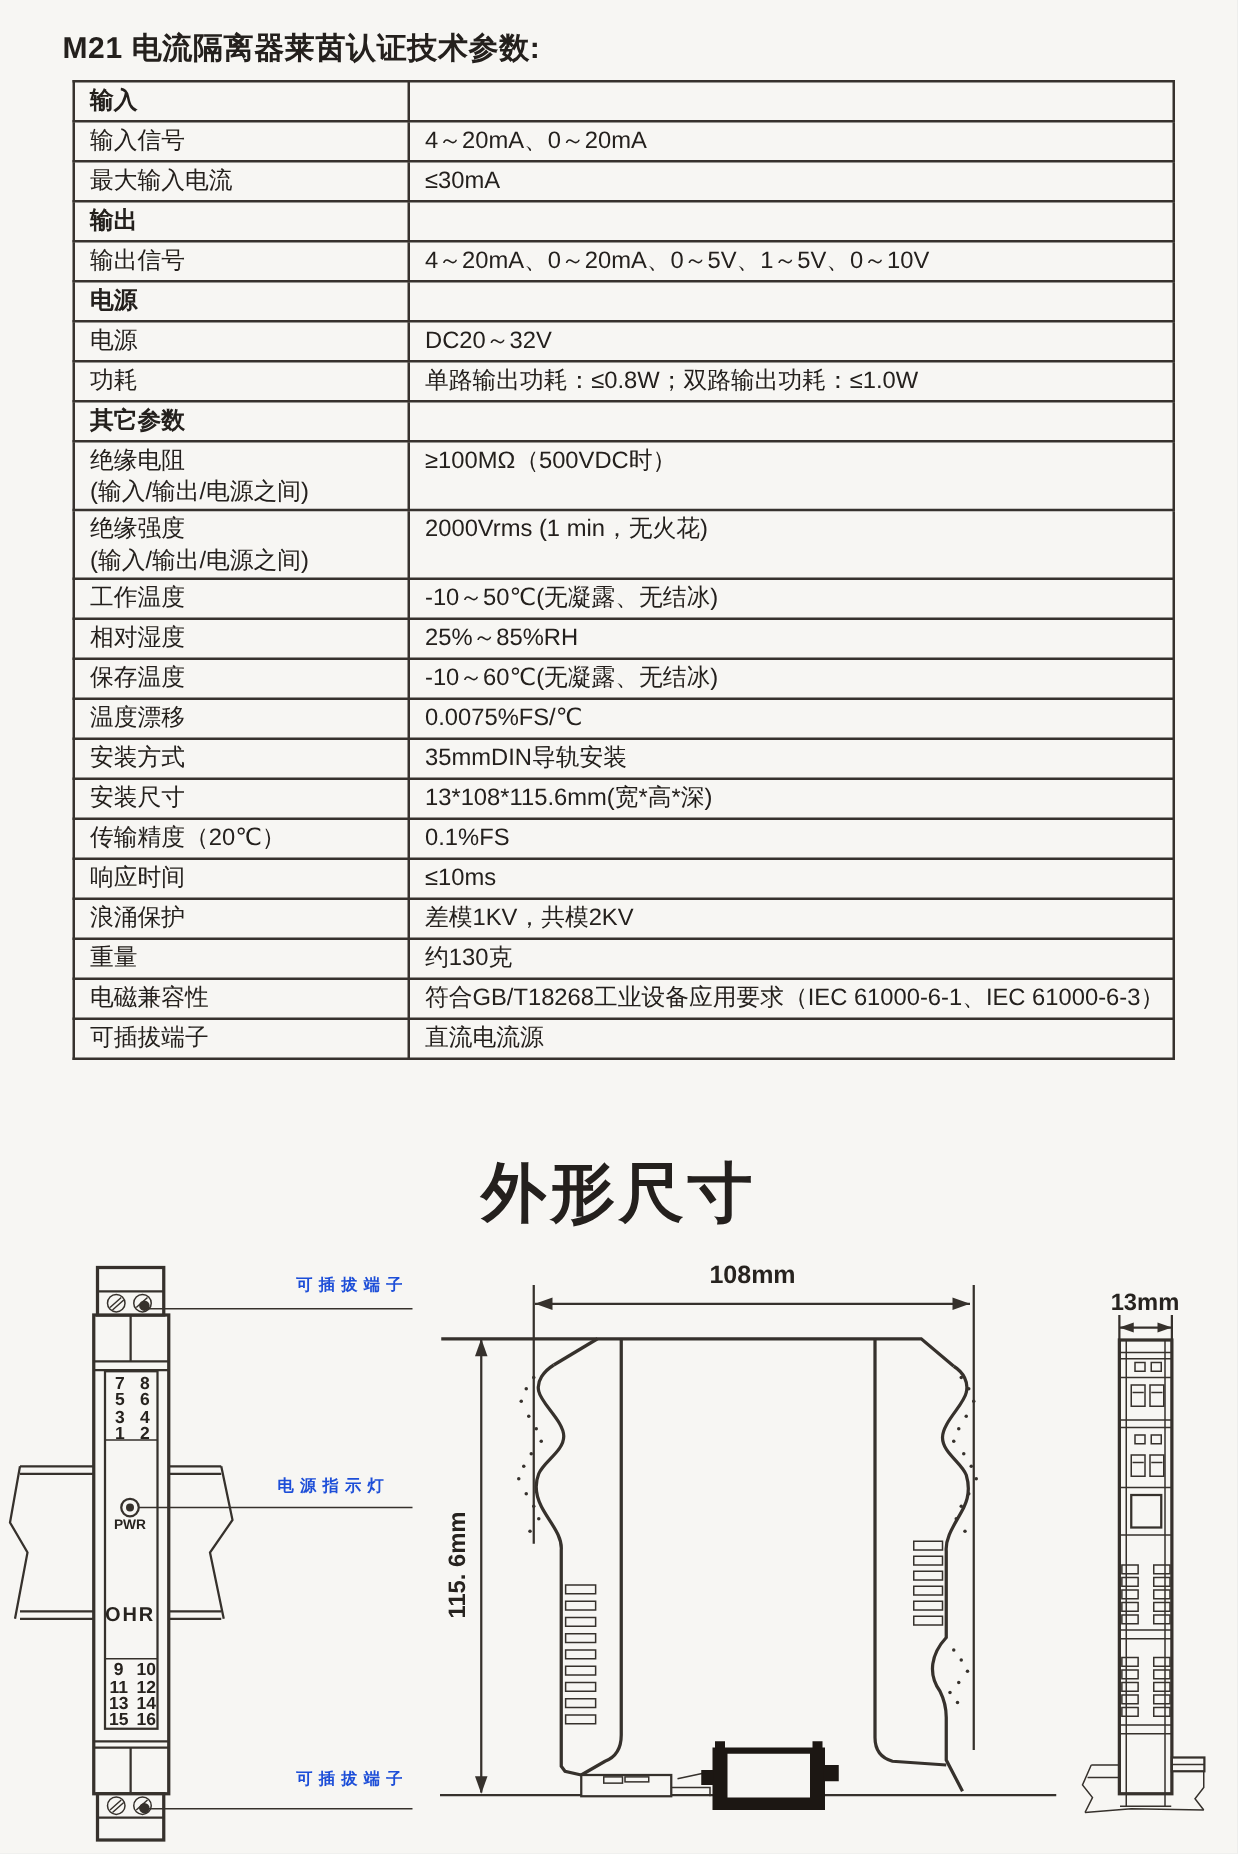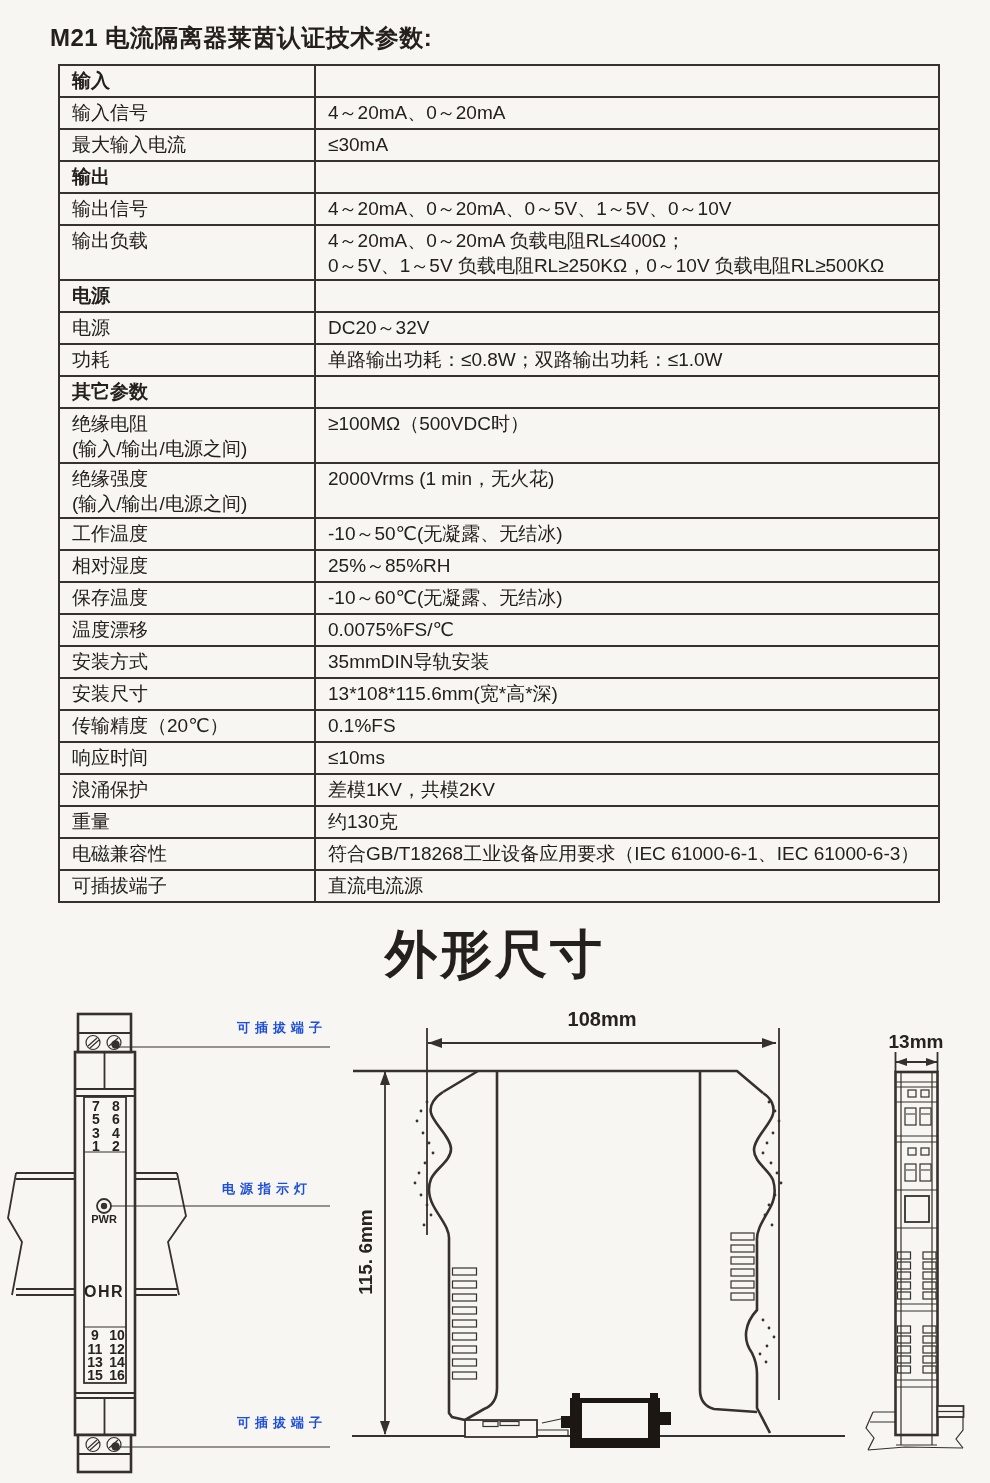--- a/index.html
+++ b/index.html
@@ -1,20 +1,20 @@
 <!DOCTYPE html>
 <html><head>
 <meta charset="utf-8">
 <style>
   html,body{margin:0;padding:0;background:#e8e8e8;}
   .page{position:relative;width:990px;height:1483px;background:#f7f6f3;
         font-family:"Liberation Sans","DejaVu Sans",sans-serif;color:#24201d;overflow:hidden;}
   .title{position:absolute;left:50px;top:22px;font-size:24px;font-weight:bold;letter-spacing:.5px;}
   table.spec{position:absolute;left:58px;top:64px;width:882px;border-collapse:collapse;table-layout:fixed;}
-  table.spec td{border:2px solid #37322e;vertical-align:top;padding:2px 4px 1px 12px;
+  table.spec td{border:2px solid #37322e;vertical-align:top;padding:2px 16px 1px 12px;
         font-size:19px;line-height:25px;height:27px;overflow:hidden;white-space:nowrap;}
   table.spec td.c-label{width:238px;}
   table.spec tr.section td{font-weight:bold;}
   .sec-title{position:absolute;top:920px;left:0;width:100%;text-align:center;
         font-size:52px;font-weight:bold;letter-spacing:3px;}
   .callout{position:absolute;font-size:13px;font-weight:bold;letter-spacing:5px;white-space:nowrap;color:#1d4ed8;}
   svg.drawings{position:absolute;left:0;top:990px;}
   .ln{stroke:#36312c;fill:none;}
   .thick{stroke-width:2.6;}
   .med{stroke-width:1.8;}
@@ -45,24 +45,20 @@
           <td class="c-label">最大输入电流</td>
           <td class="c-value">≤30mA</td>
         </tr>
         <tr class="section">
           <td class="c-label">输出</td>
           <td class="c-value"></td>
         </tr>
         <tr>
           <td class="c-label">输出信号</td>
           <td class="c-value">4～20mA、0～20mA、0～5V、1～5V、0～10V</td>
-        </tr>
-        <tr>
-          <td class="c-label">输出负载</td>
-          <td class="c-value">4～20mA、0～20mA 负载电阻RL≤400Ω；<br>0～5V、1～5V 负载电阻RL≥250KΩ，0～10V 负载电阻RL≥500KΩ</td>
         </tr>
         <tr class="section">
           <td class="c-label">电源</td>
           <td class="c-value"></td>
         </tr>
         <tr>
           <td class="c-label">电源</td>
           <td class="c-value">DC20～32V</td>
         </tr>
         <tr>

